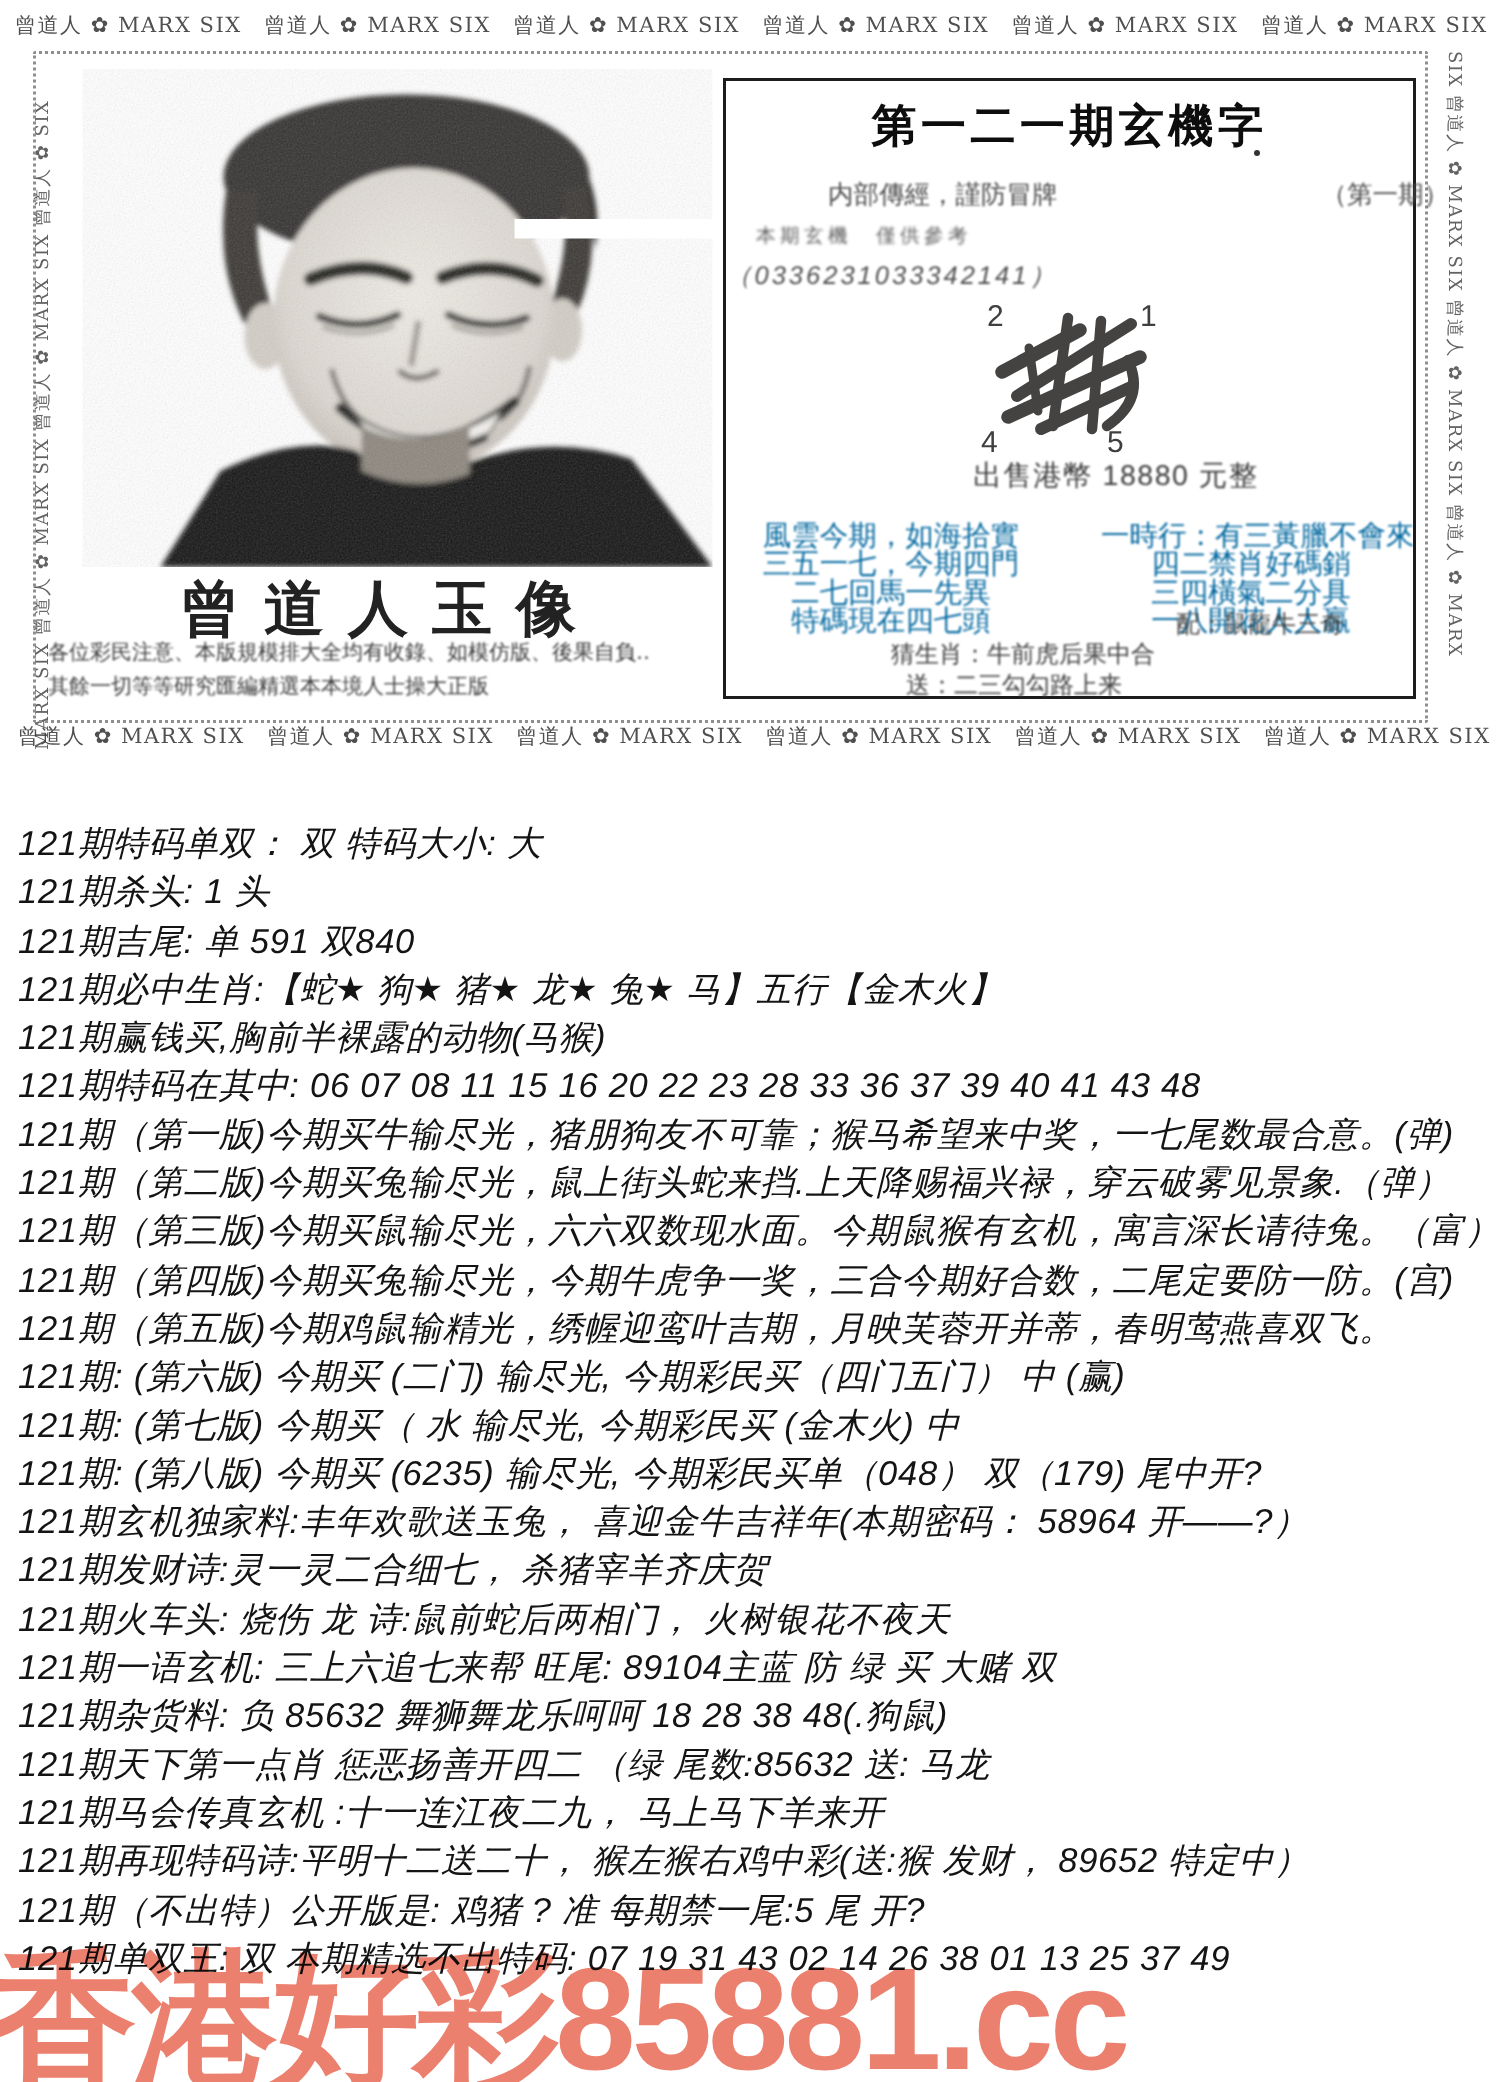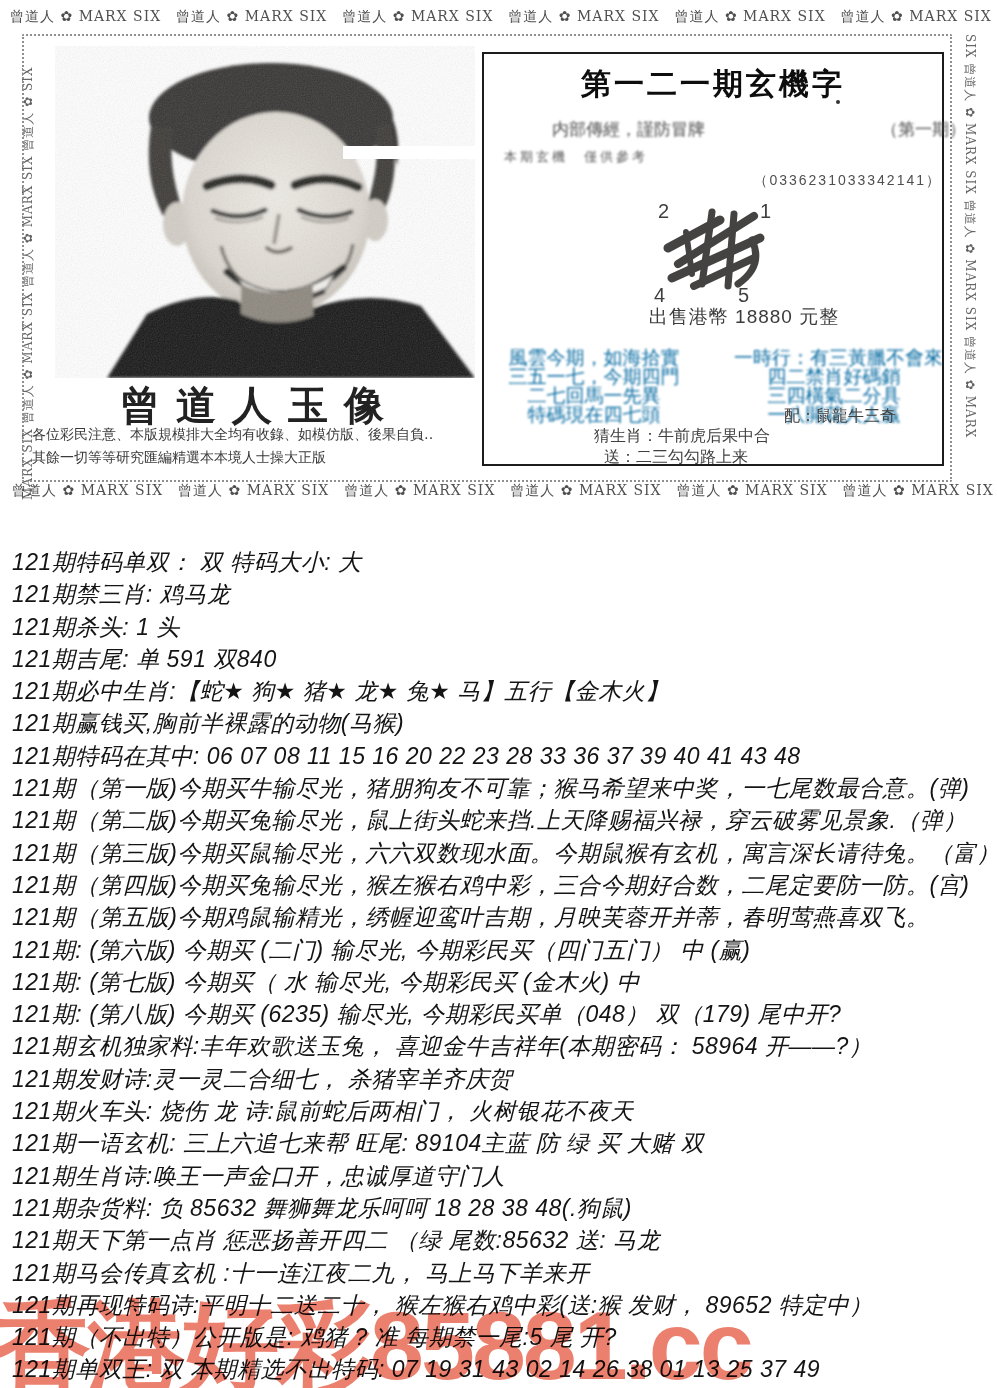--- a/index.html
+++ b/index.html
@@ -33,22 +33,22 @@
   
   .mbox{position:absolute;left:482px;top:52px;width:458px;height:410px;
         border:2px solid #1c1c1c;background:#fff;}
   .mtitle{position:absolute;left:0;top:10px;width:100%;text-align:center;
           font-size:30px;font-weight:bold;letter-spacing:3px;color:#0d0d0d;}
   .mdot{position:absolute;left:352px;top:46px;width:4px;height:4px;border-radius:50%;background:#333;}
   .mrow1{position:absolute;left:22px;top:64px;width:414px;font-size:17px;color:#4a4a4a;
          filter:blur(.8px);display:flex;justify-content:space-between;padding-left:46px;}
   .msmall{position:absolute;left:20px;top:94px;font-size:13px;color:#5a5a5a;filter:blur(.9px);
           letter-spacing:3px;}
-  .mcode{position:absolute;left:0;top:118px;width:100%;text-align:right;font-size:14px;
-         color:#4f4f4f;filter:blur(.7px);letter-spacing:2px;}
+  .mcode{position:absolute;left:0;top:118px;width:100%;text-align:left;font-size:17px;
+         color:#4f4f4f;filter:blur(.7px);letter-spacing:2px;font-style:italic;}
   .cnum{position:absolute;font-size:20px;color:#3f3f3f;filter:blur(.5px);}
   .cnum-2{left:174px;top:146px;} .cnum-1{left:276px;top:146px;}
   .cnum-4{left:170px;top:230px;} .cnum-5{left:254px;top:230px;}
   .blob{position:absolute;left:178px;top:150px;}
   .mprice{position:absolute;left:110px;top:250px;width:300px;text-align:center;font-size:19px;
           color:#3c3c3c;filter:blur(.6px);letter-spacing:1px;}
   .poem{position:absolute;top:294px;font-size:19px;color:#0369a1;filter:blur(.85px);
         line-height:19px;text-align:center;white-space:pre;}
   .poem-left{left:10px;width:200px;}
   .poem-right{left:250px;width:200px;}
@@ -176,39 +176,37 @@
 四二禁肖好碼銷
 三四橫氣二分具
 一八開花人人贏</div>
     <div class="hint hint1">猜生肖：牛前虎后果中合</div>
     <div class="hint hintr">配：鼠龍牛三奇</div>
     <div class="hint hint2">送：二三勾勾路上来</div>
   </div>
 
   <div class="tips">
     <div class="tline">121期特码单双： 双  特码大小: 大</div>
-    <div class="tline">121期禁三肖: 鸡马龙</div>
     <div class="tline">121期杀头: 1 头</div>
     <div class="tline">121期吉尾: 单 591 双840</div>
     <div class="tline">121期必中生肖:【蛇★ 狗★ 猪★ 龙★ 兔★ 马】五行【金木火】</div>
     <div class="tline">121期赢钱买,胸前半裸露的动物(马猴)</div>
     <div class="tline">121期特码在其中: 06 07 08 11 15 16 20 22 23 28 33 36 37 39 40 41 43 48</div>
     <div class="tline">121期（第一版)今期买牛输尽光，猪朋狗友不可靠；猴马希望来中奖，一七尾数最合意。(弹)</div>
     <div class="tline">121期（第二版)今期买兔输尽光，鼠上街头蛇来挡.上天降赐福兴禄，穿云破雾见景象.（弹）</div>
     <div class="tline">121期（第三版)今期买鼠输尽光，六六双数现水面。今期鼠猴有玄机，寓言深长请待兔。（富）</div>
-    <div class="tline">121期（第四版)今期买兔输尽光，猴左猴右鸡中彩，三合今期好合数，二尾定要防一防。(宫)</div>
+    <div class="tline">121期（第四版)今期买兔输尽光，今期牛虎争一奖，三合今期好合数，二尾定要防一防。(宫)</div>
     <div class="tline">121期（第五版)今期鸡鼠输精光，绣幄迎鸾叶吉期，月映芙蓉开并蒂，春明莺燕喜双飞。</div>
     <div class="tline">121期: (第六版) 今期买 (二门) 输尽光, 今期彩民买（四门五门） 中 (赢)</div>
     <div class="tline">121期: (第七版) 今期买（ 水 输尽光, 今期彩民买 (金木火) 中</div>
     <div class="tline">121期: (第八版) 今期买 (6235) 输尽光, 今期彩民买单（048） 双（179) 尾中开?</div>
     <div class="tline">121期玄机独家料:丰年欢歌送玉兔， 喜迎金牛吉祥年(本期密码： 58964  开——?）</div>
     <div class="tline">121期发财诗:灵一灵二合细七， 杀猪宰羊齐庆贺</div>
     <div class="tline">121期火车头: 烧伤 龙 诗:鼠前蛇后两相门， 火树银花不夜天</div>
     <div class="tline">121期一语玄机: 三上六追七来帮  旺尾: 89104主蓝  防 绿 买 大赌 双</div>
-    <div class="tline">121期生肖诗:唤王一声金口开，忠诚厚道守门人</div>
     <div class="tline">121期杂货料: 负   85632    舞狮舞龙乐呵呵  18 28 38 48(.狗鼠)</div>
     <div class="tline">121期天下第一点肖  惩恶扬善开四二   （绿  尾数:85632 送: 马龙</div>
     <div class="tline">121期马会传真玄机 :十一连江夜二九， 马上马下羊来开</div>
     <div class="tline">121期再现特码诗:平明十二送二十， 猴左猴右鸡中彩(送:猴 发财， 89652 特定中）</div>
     <div class="tline">121期（不出特）公开版是:  鸡猪  ? 准  每期禁一尾:5 尾 开?</div>
     <div class="tline">121期单双王: 双  本期精选不出特码: 07 19 31 43 02 14 26 38 01 13 25 37 49</div>
   </div>
 
   <div class="watermark" style="color: rgb(232, 96, 74);">香港好彩85881.cc</div>
 

